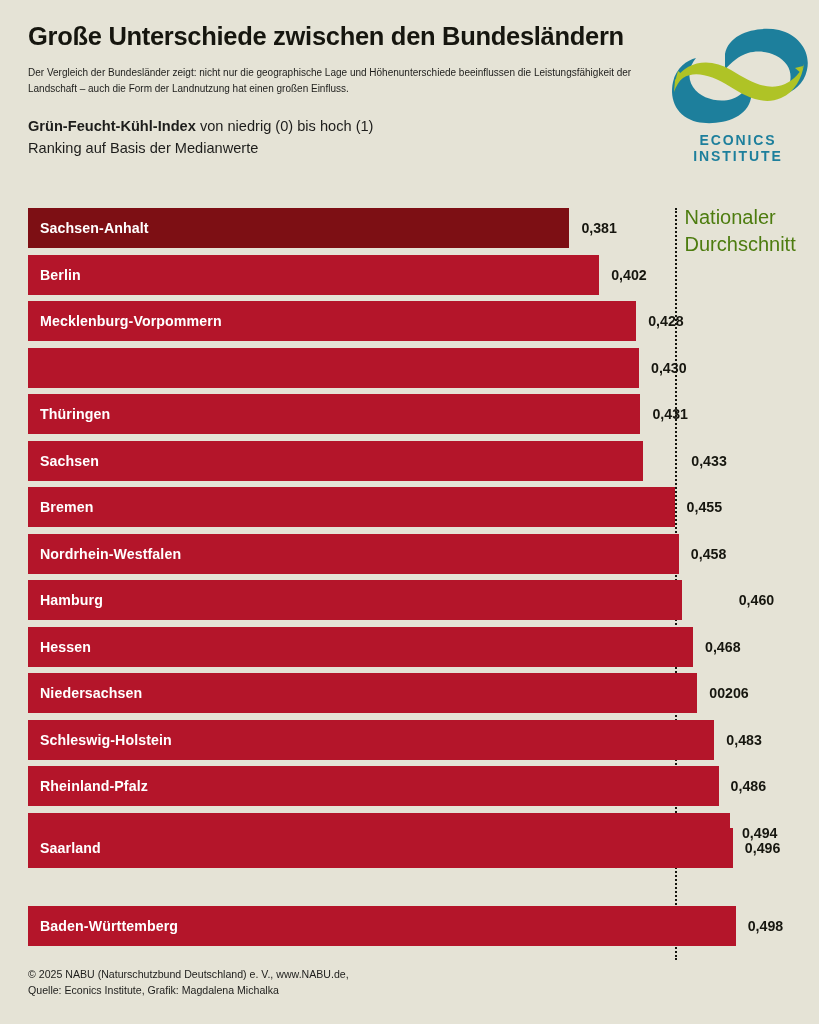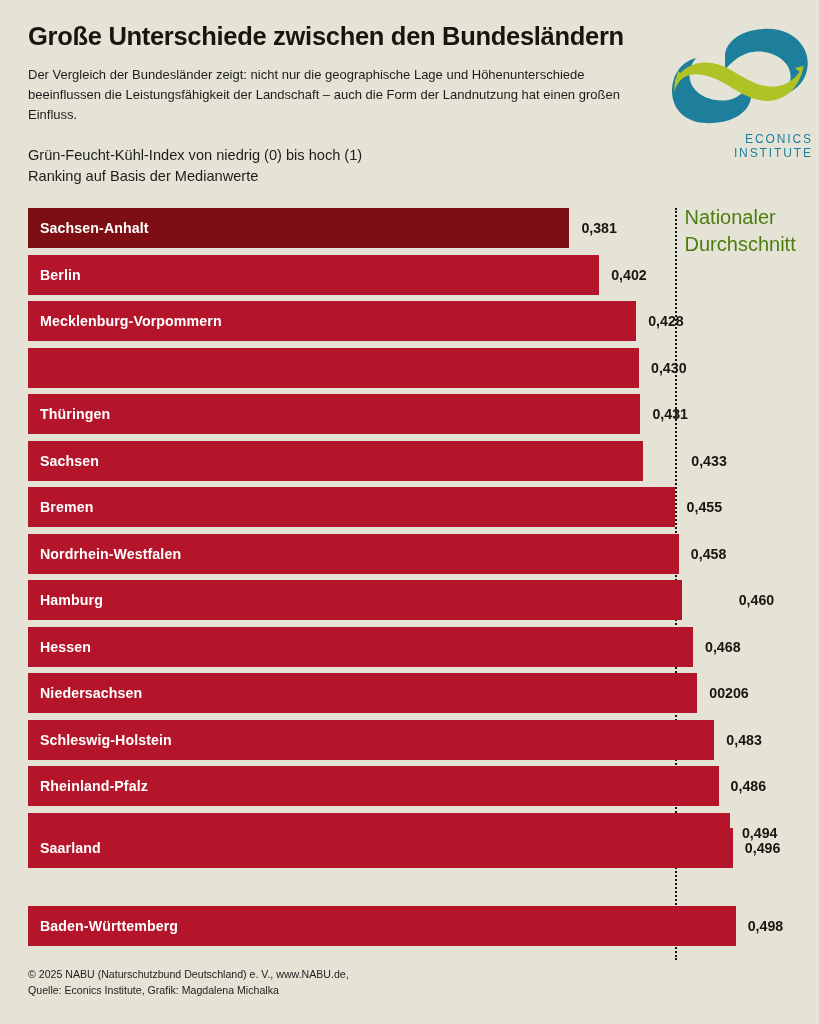--- a/index.html
+++ b/index.html
@@ -13,32 +13,32 @@
   }
   .page{position:relative;width:689px;height:1024px;}
 
   
   .header{position:absolute;left:28px;top:22px;width:660px;}
   .title{
     font-size:25.5px;font-weight:bold;letter-spacing:-0.3px;
     line-height:1.15;color:#16160f;margin:0 0 14px 0;white-space:nowrap;
   }
   .intro{
-    font-size:13px;line-height:1.52;color:#1d1d1b;margin:0;
+    font-size:10px;line-height:1.52;color:#1d1d1b;margin:0;
     max-width:630px;
   }
   .indexblock{margin-top:20px;font-size:14.6px;line-height:1.5;color:#1d1d1b;}
-  .indexblock .b{font-weight:normal;}
+  .indexblock .b{font-weight:bold;}
 
   
   .logo{position:absolute;left:663px;top:26px;width:150px;height:126px;}
   .logo svg{display:block;}
   .logo-word{
-    position:absolute;left:0;top:106px;width:150px;text-align:right;
-    font-size:12px;letter-spacing:1.9px;color:#1d7f9c;font-weight:normal;
+    position:absolute;left:0;top:106px;width:150px;text-align:center;
+    font-size:14px;letter-spacing:1.9px;color:#1d7f9c;font-weight:bold;
   }
 
   
   .chart{position:absolute;left:0;top:200px;width:819px;height:760px;}
   .avgline{
     position:absolute;top:8px;height:752px;width:0;
     border-left:2.5px dotted #16160f;
   }
   .avglabel{
     position:absolute;font-size:20px;line-height:1.35;color:#4d7c0f;

